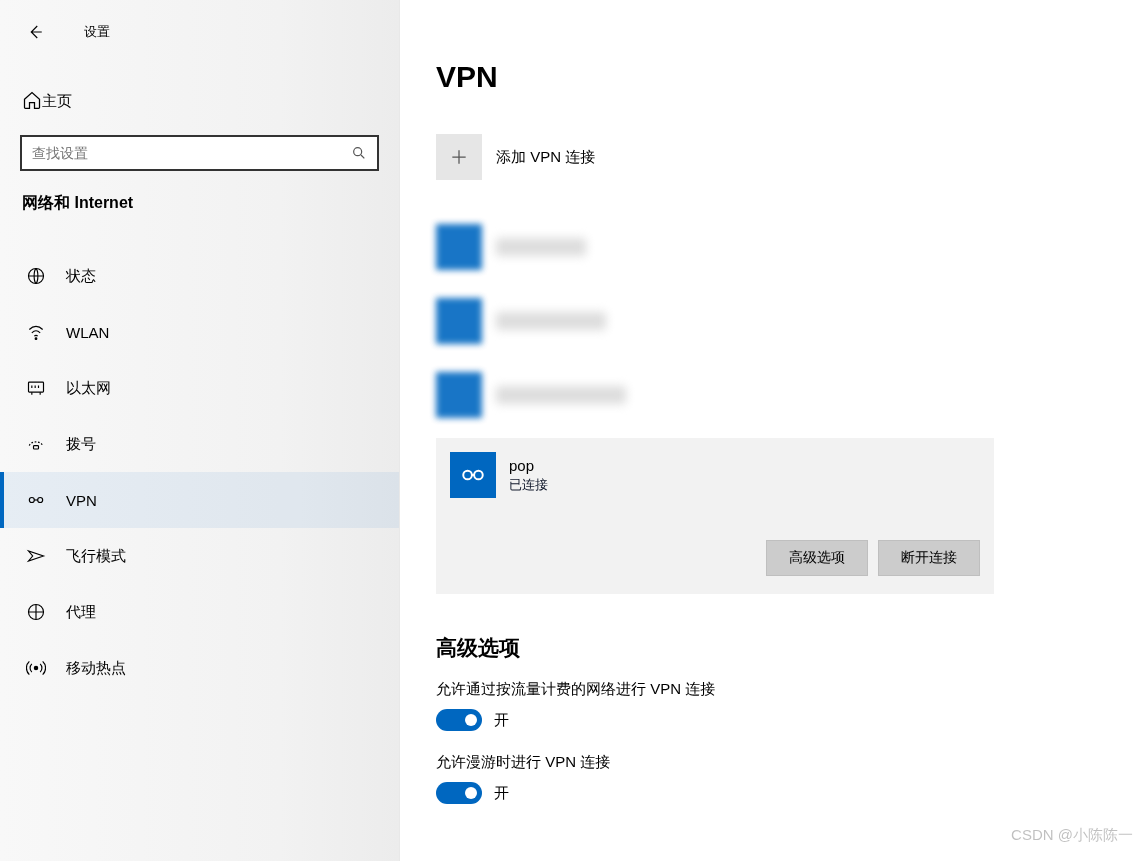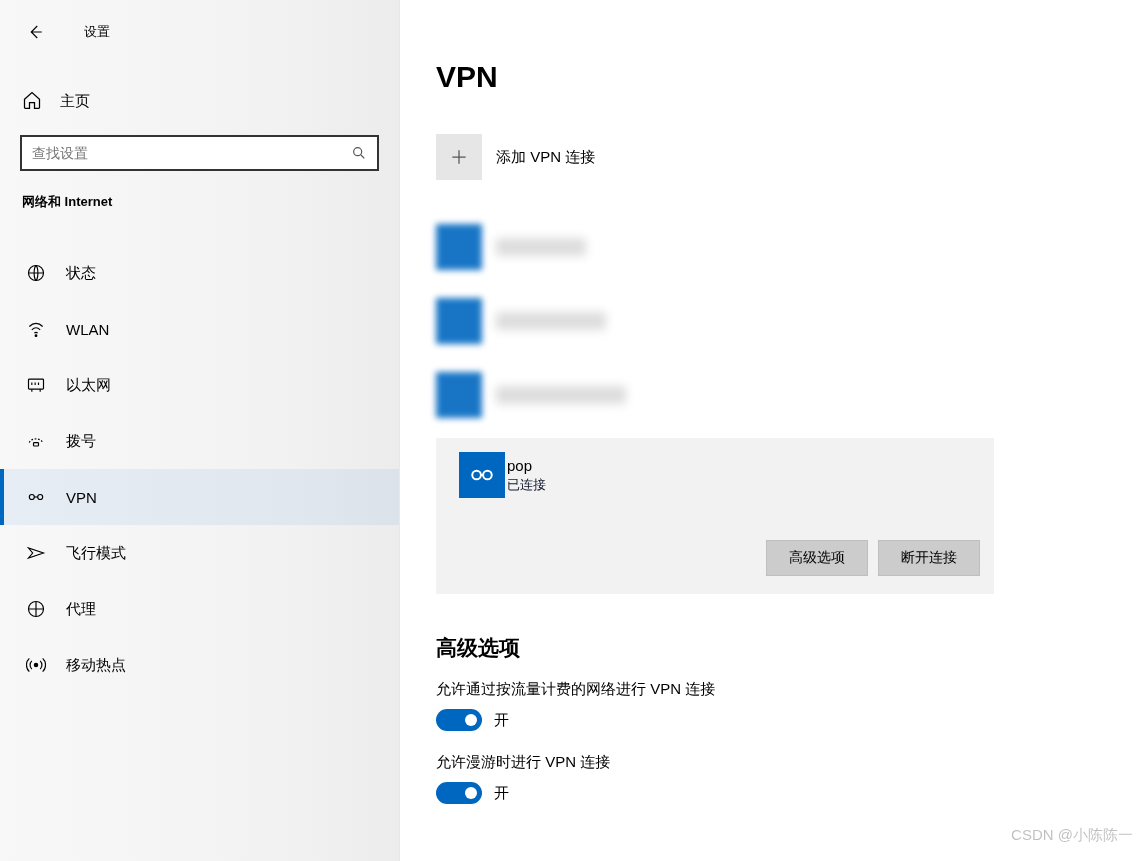--- a/index.html
+++ b/index.html
@@ -18,31 +18,31 @@
     width: 400px;
     background: linear-gradient(to right, #f8f8f8 0%, #f2f2f2 70%, #ececec 100%);
     border-right: 1px solid #e8e8e8;
     padding-top: 12px;
     position: relative;
   }
   .topbar { display: flex; align-items: center; height: 40px; padding-left: 18px; gap: 32px; }
   .back-btn { width: 34px; height: 34px; display:flex; align-items:center; justify-content:center; cursor:pointer; }
   .back-btn svg { width: 18px; height: 18px; }
   .top-title { font-size: 13px; }
-  .home-row { display:flex; align-items:center; gap: 18px; padding: 14px 0 14px 22px; margin-top: 24px; cursor:pointer; }
+  .home-row { display:flex; align-items:center; padding: 14px 0 14px 22px; margin-top: 24px; cursor:pointer; }
   .home-row svg { width: 20px; height: 20px; }
   .home-label { font-size: 15px; }
   .search-wrap { padding: 0 20px; margin-top: 8px; }
   .search-box {
     width: 100%; height: 36px; border: 2px solid #333; background: #fff;
     display:flex; align-items:center; padding: 0 10px; justify-content: space-between;
   }
   .search-input { border:none; outline:none; font-size:14px; width: 85%; background: transparent; color:#a16207; }
   .search-icon { width:16px; height:16px; color:#555; }
-  .category-title { font-weight: 600; font-size: 13px; padding: 22px 0 10px 22px; }
+  .category-title { font-weight: 600; font-size: 16px; padding: 22px 0 10px 22px; }
   .nav-list { margin-top: 24px; }
   .nav-item {
     display:flex; align-items:center; gap: 20px; height: 56px; padding-left: 22px;
     cursor:pointer; border-left: 4px solid transparent; font-size: 15px;
   }
   .nav-item.active { border-left-color: #0067c0; background: rgba(0,103,192,0.07); }
   .nav-icon { width: 20px; height: 20px; display:flex; align-items:center; justify-content:center; }
   .nav-icon svg { width: 20px; height: 20px; }
   
   .main { flex: 1; padding: 60px 0 0 36px; position: relative; }
@@ -60,21 +60,21 @@
   }
   .vpn-tile.blurred { filter: blur(3px); opacity: 0.9; }
   .vpn-name { font-size: 15px; }
   .vpn-name.blurred { filter: blur(5px); color:#888; background:#ddd; width:90px; height:18px; border-radius:2px; }
   .vpn-name.blurred.w2 { width: 110px; }
   .vpn-name.blurred.w3 { width: 130px; }
   
   .selected-card {
     width: 558px; background: #f2f2f2; padding: 14px 14px 18px 14px; margin-top: 6px;
   }
-  .selected-row { display:flex; align-items:center; gap: 2px; margin-left: 9px; }
+  .selected-row { display:flex; align-items:center; gap: 13px; }
   .sel-texts { display:flex; flex-direction:column; }
   .sel-name { font-size: 15px; }
   .sel-status { font-size: 13px; color: #0f172a; margin-top: 2px; }
   .sel-buttons { display:flex; justify-content:flex-end; gap: 10px; margin-top: 42px; }
   .win-btn {
     background: #ccc; border: 1px solid #bfbfbf; padding: 8px 22px; font-size: 14px; cursor:pointer;
     color:#000;
   }
   .vpn-tile svg { width: 26px; height: 26px; }
   

